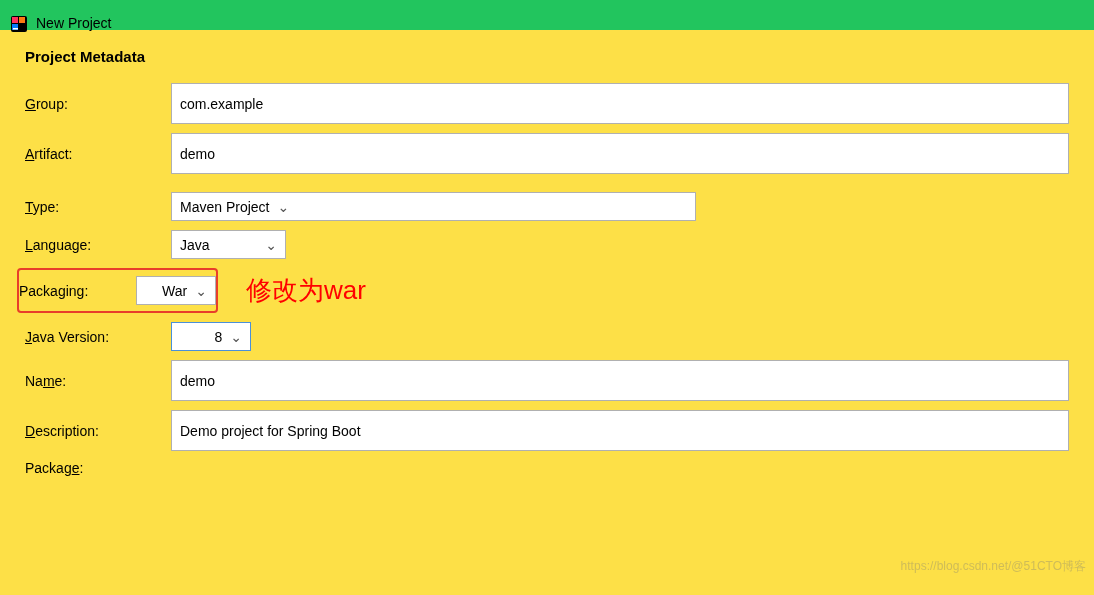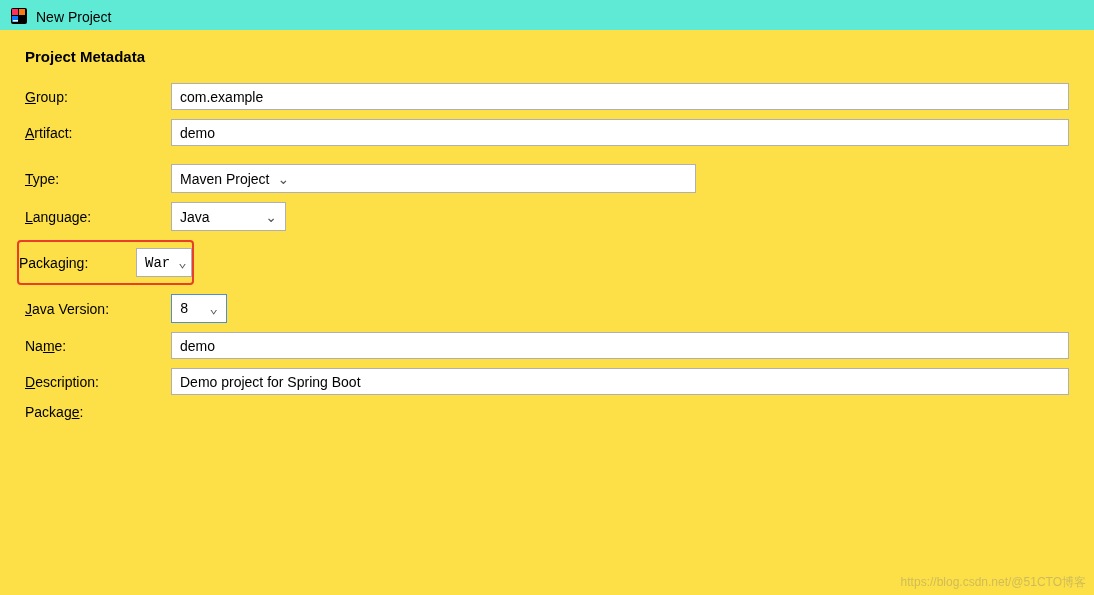--- a/index.html
+++ b/index.html
@@ -11,23 +11,23 @@
       font-family: "Segoe UI", Tahoma, sans-serif;
       font-size: 14px;
       background: #fff;
       color: #000;
       width: 1094px;
       height: 595px;
       overflow: hidden;
     }
     .title-bar {
       display: flex;
-      align-items: flex-end;
-      padding: 5px 10px;
-      background: #5eead4;
+      align-items: flex-start;
+      padding: 15px 10px;
+      background: #22c55e;
       height: 30px;
     }
     .app-icon {
       width: 18px;
       height: 18px;
       margin-right: 8px;
     }
     .title-text {
       font-size: 14px;
       color: #000;
@@ -54,21 +54,21 @@
     .label-cell {
       width: 125px;
       font-size: 14px;
       color: #000;
     }
     .label-cell .mnemonic {
       text-decoration: underline;
     }
     .text-input {
       flex: 1;
-      height: 27px;
+      height: 41px;
       border: 1px solid #b0b0b0;
       background: #fff;
       padding: 3px 8px;
       font-size: 14px;
       font-family: inherit;
       color: #000;
     }
     .select-box {
       display: inline-flex;
       align-items: center;
@@ -81,23 +81,22 @@
       position: relative;
     }
     .select-box .select-hint {
       color: #888;
     }
     .select-box .chevron {
       margin-left: 8px;
       color: #555;
     }
     .select-small {
-      width: 56px;
-      justify-content: space-between;
-      font-family: Liberation Mono, monospace;
+      width: 80px;
+      justify-content: flex-end;
     }
     .select-java {
       border: 1px solid #4a90d9;
     }
     .type-select {
       width: 525px;
     }
     .lang-select {
       width: 115px;
     }
@@ -114,21 +113,21 @@
     }
     .annotation {
       color: #ff0000;
       font-size: 26px;
       margin-left: 28px;
       font-family: "Microsoft YaHei", SimSun, sans-serif;
     }
     .watermark {
       position: absolute;
       right: 8px;
-      bottom: 4px;
+      bottom: 20px;
       color: rgba(120,120,120,0.35);
       font-size: 12px;
       font-family: Arial, sans-serif;
     }
     .packaging-row {
       display: flex;
       align-items: center;
       margin-bottom: 9px;
     }
   </style>
@@ -178,20 +177,21 @@
   </div>
 
   <div class="packaging-row">
     <div class="packaging-container">
       <div class="label-cell"><span>Packa</span><span class="mnemonic">g</span><span>ing:</span></div>
       <div class="select-box select-small">
         <span>War</span>
         <span class="chevron">⌄</span>
       </div>
     </div>
+    <div class="annotation">修改为war</div>
   </div>
 
   <div class="form-row">
     <div class="label-cell"><span class="mnemonic">J</span><span>ava Version:</span></div>
     <div class="select-box select-small select-java">
       <span>8</span>
       <span class="chevron">⌄</span>
     </div>
   </div>
 

